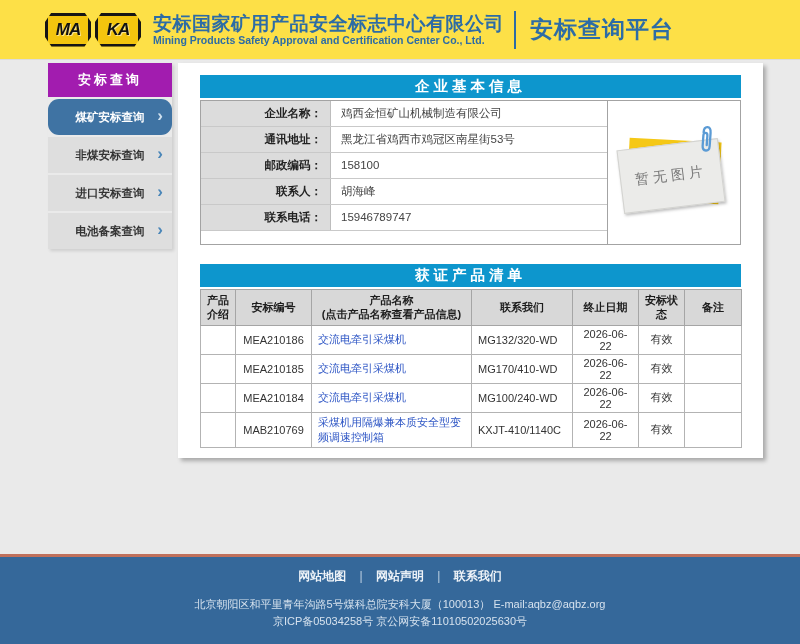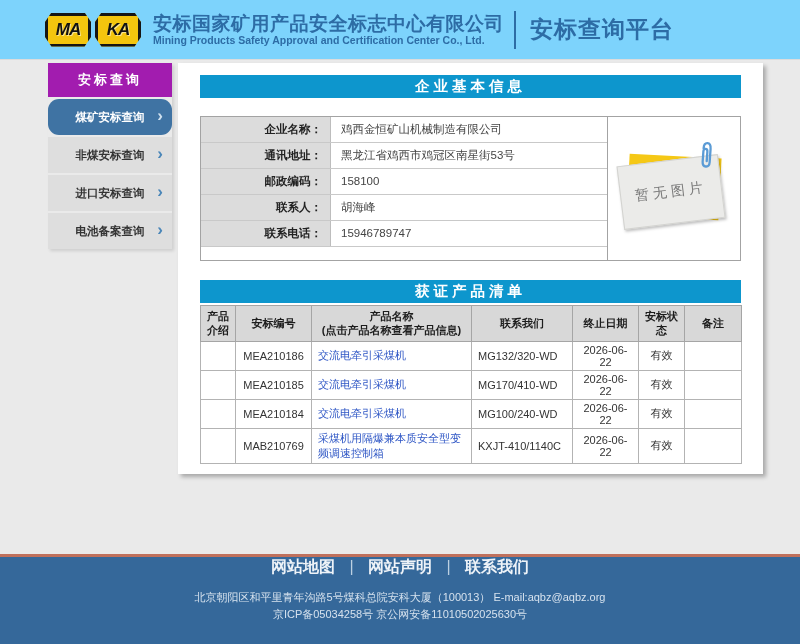--- a/index.html
+++ b/index.html
@@ -6,21 +6,21 @@
   html,body { width:800px; height:644px; }
   body {
     font-family:"Liberation Sans", sans-serif;
     background:#eaeaea;
     position:relative;
     overflow:hidden;
   }
 
   
   .site-header {
-    height:60px; background:#7dd3fc;
+    height:60px; background:#fde047;
     display:flex; align-items:center;
     padding-left:45px;
     border-bottom:1px solid #dcdcdc;
   }
   .logo { display:flex; gap:4px; cursor:pointer; }
   .logo-badge {
     width:46px; height:34px;
     background:#f3c50e;
     border:3px solid #151515;
     clip-path:polygon(14% 0, 86% 0, 100% 28%, 100% 72%, 86% 100%, 14% 100%, 0 72%, 0 28%);
@@ -63,21 +63,21 @@
     box-shadow:3px 3px 4px rgba(0,0,0,0.28);
     padding:12px 22px 10px 22px;
   }
   .section-header {
     background:#0d96cd; color:#fff; font-weight:bold; font-size:14.5px;
     text-align:center; height:23px; line-height:23px; letter-spacing:4px;
   }
 
   
   .ent-table {
-    margin-top:18px; display:flex;
+    margin-top:2px; display:flex;
     border:1px solid #a3a3a3; height:145px; background:#fff;
   }
   .ent-left { width:406px; }
   .ent-row { display:flex; height:26px; border-bottom:1px solid #c9c9c9; }
   .ent-label {
     width:130px; background:#dcdcdc; text-align:right; padding-right:8px;
     font-weight:bold; font-size:11.5px; line-height:25px; color:#222;
     border-right:1px solid #bdbdbd;
   }
   .ent-value { flex:1; padding-left:10px; font-size:11.5px; line-height:25px; color:#444; }
@@ -120,21 +120,21 @@
   .prod-table td.name-cell { text-align:left; color:#2e56c5; }
   .prod-table td.model-cell { text-align:left; }
   .prod-link { color:#2e56c5; cursor:pointer; }
 
   
   .site-footer {
     position:absolute; left:0; bottom:0; width:800px; height:90px;
     background:#35689a; border-top:3px solid #bf705c;
     text-align:center; color:#d6e2ee; font-size:11px;
   }
-  .footer-links { font-size:16px; color:#eef3f8; font-weight:bold; }
+  .footer-links { margin-top:11px; font-size:12px; color:#eef3f8; font-weight:bold; }
   .footer-links .flink { cursor:pointer; }
   .footer-links .sep { margin:0 10px; font-weight:normal; color:#bcd0e2; }
   .footer-line { line-height:16.5px; }
   .footer-body { margin-top:11px; }
 </style>
 </head>
 <body>
 
 <div class="site-header">
   <div class="logo">

